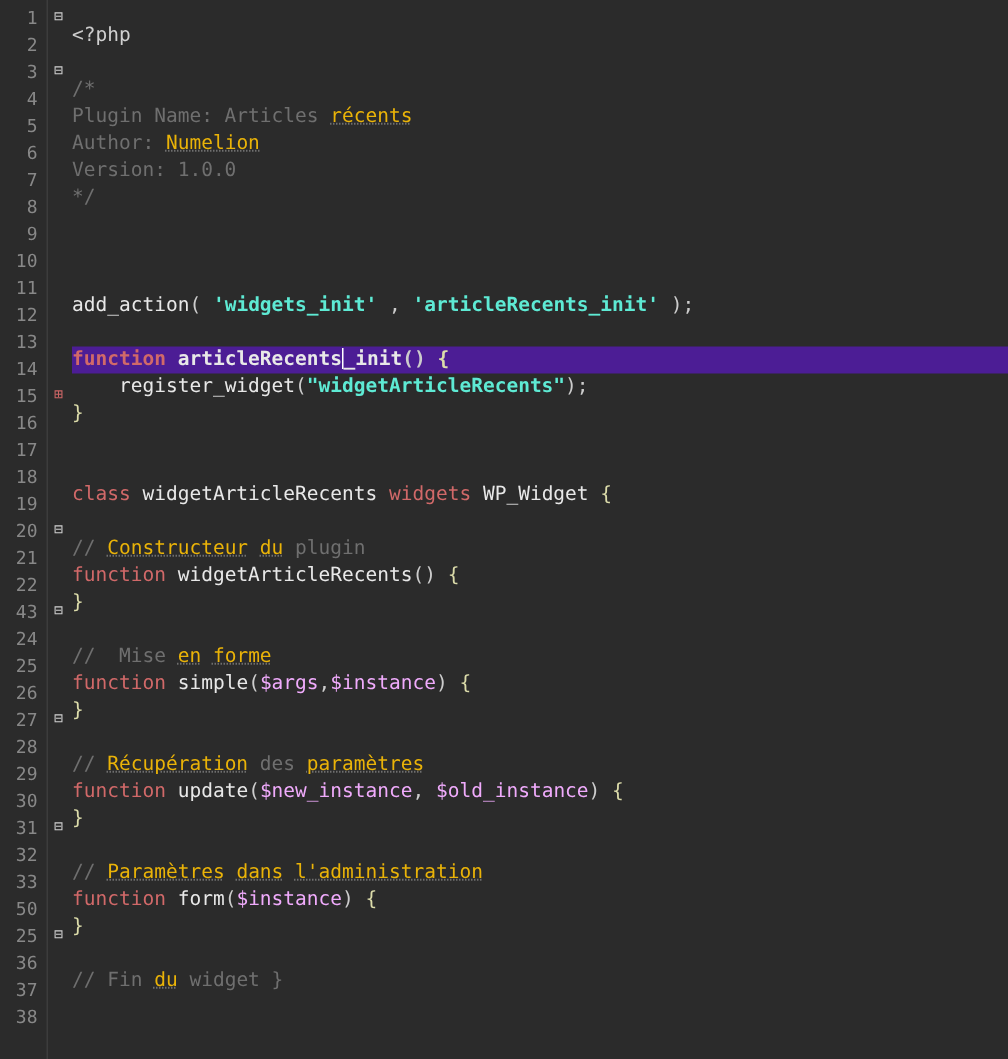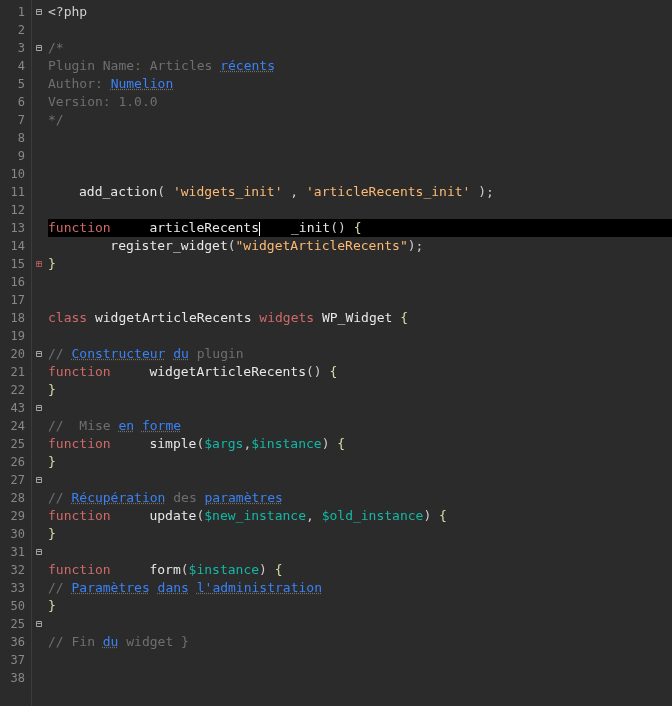--- a/index.html
+++ b/index.html
@@ -38,40 +38,41 @@
     line-height: 18px;
     text-align: center;
     font-size: 10px;
     color: #aaa;
     cursor: pointer;
   }
   .fold-col .fold.minus::before { content: "⊟"; color:#ccc;}
   .fold-col .fold.plus::before { content: "⊞"; color:#c66;}
   .code {
     flex: 1;
-    padding-top: 3px;
+    padding-top: 15px;
     padding-left: 2px;
     color: #ccc;
   }
   .line {
     height: 18px;
     line-height: 18px;
     white-space: pre;
   }
   .line.current {
-    background: #000000;
+    background: #4c1d95;
+    font-weight: bold;
   }
   .kw { color: #d16969; }
-  .fn { color: #e8e8e8; margin-left: 31px; }
-  .str { color: #fdba74; }
+  .fn { color: #e8e8e8; }
+  .str { color: #5eead4; font-weight: bold; }
   .cmt { color: #6f6f6f; }
-  .cmt-u { color: #3b82f6; text-decoration: underline dotted #6f6f6f; text-align: right; }
+  .cmt-u { color: #eab308; text-decoration: underline dotted #6f6f6f; text-align: right; }
   .punct { color: #ccc; }
   .brace { color: #dcdcaa; }
-  .var { color: #14b8a6; }
+  .var { color: #f0abfc; }
   .cls { color: #e8e8e8; }
   .php { color: #d0d0d0; }
   .caret {
     display: inline-block;
     width: 1px;
     height: 14px;
     background: #fff;
     vertical-align: middle;
   }
 </style>
@@ -184,18 +185,18 @@
 <div class="line"><span class="brace">}</span></div>
 <div class="line"></div>
 <div class="line"><span class="cmt">//  Mise </span><span class="cmt-u">en</span><span class="cmt"> </span><span class="cmt-u">forme</span></div>
 <div class="line"><span class="kw">function</span><span class="fn"> simple</span><span class="punct">(</span><span class="var">$args</span><span class="punct">,</span><span class="var">$instance</span><span class="punct">)</span><span class="punct"> </span><span class="brace">{</span></div>
 <div class="line"><span class="brace">}</span></div>
 <div class="line"></div>
 <div class="line"><span class="cmt">// </span><span class="cmt-u">Récupération</span><span class="cmt"> des </span><span class="cmt-u">paramètres</span></div>
 <div class="line"><span class="kw">function</span><span class="fn"> update</span><span class="punct">(</span><span class="var">$new_instance</span><span class="punct">, </span><span class="var">$old_instance</span><span class="punct">)</span><span class="punct"> </span><span class="brace">{</span></div>
 <div class="line"><span class="brace">}</span></div>
 <div class="line"></div>
+<div class="line"><span class="cmt">// </span><span class="cmt-u">Paramètres</span><span class="cmt"> </span><span class="cmt-u">dans</span><span class="cmt"> </span><span class="cmt-u">l'administration</span></div>
 <div class="line"><span class="kw">function</span><span class="fn"> form</span><span class="punct">(</span><span class="var">$instance</span><span class="punct">)</span><span class="punct"> </span><span class="brace">{</span></div>
-<div class="line"><span class="cmt">// </span><span class="cmt-u">Paramètres</span><span class="cmt"> </span><span class="cmt-u">dans</span><span class="cmt"> </span><span class="cmt-u">l'administration</span></div>
 <div class="line"><span class="brace">}</span></div>
 <div class="line"></div>
 <div class="line"><span class="cmt">// Fin </span><span class="cmt-u">du</span><span class="cmt"> widget }</span></div>
 </div>
 
 </body></html>

